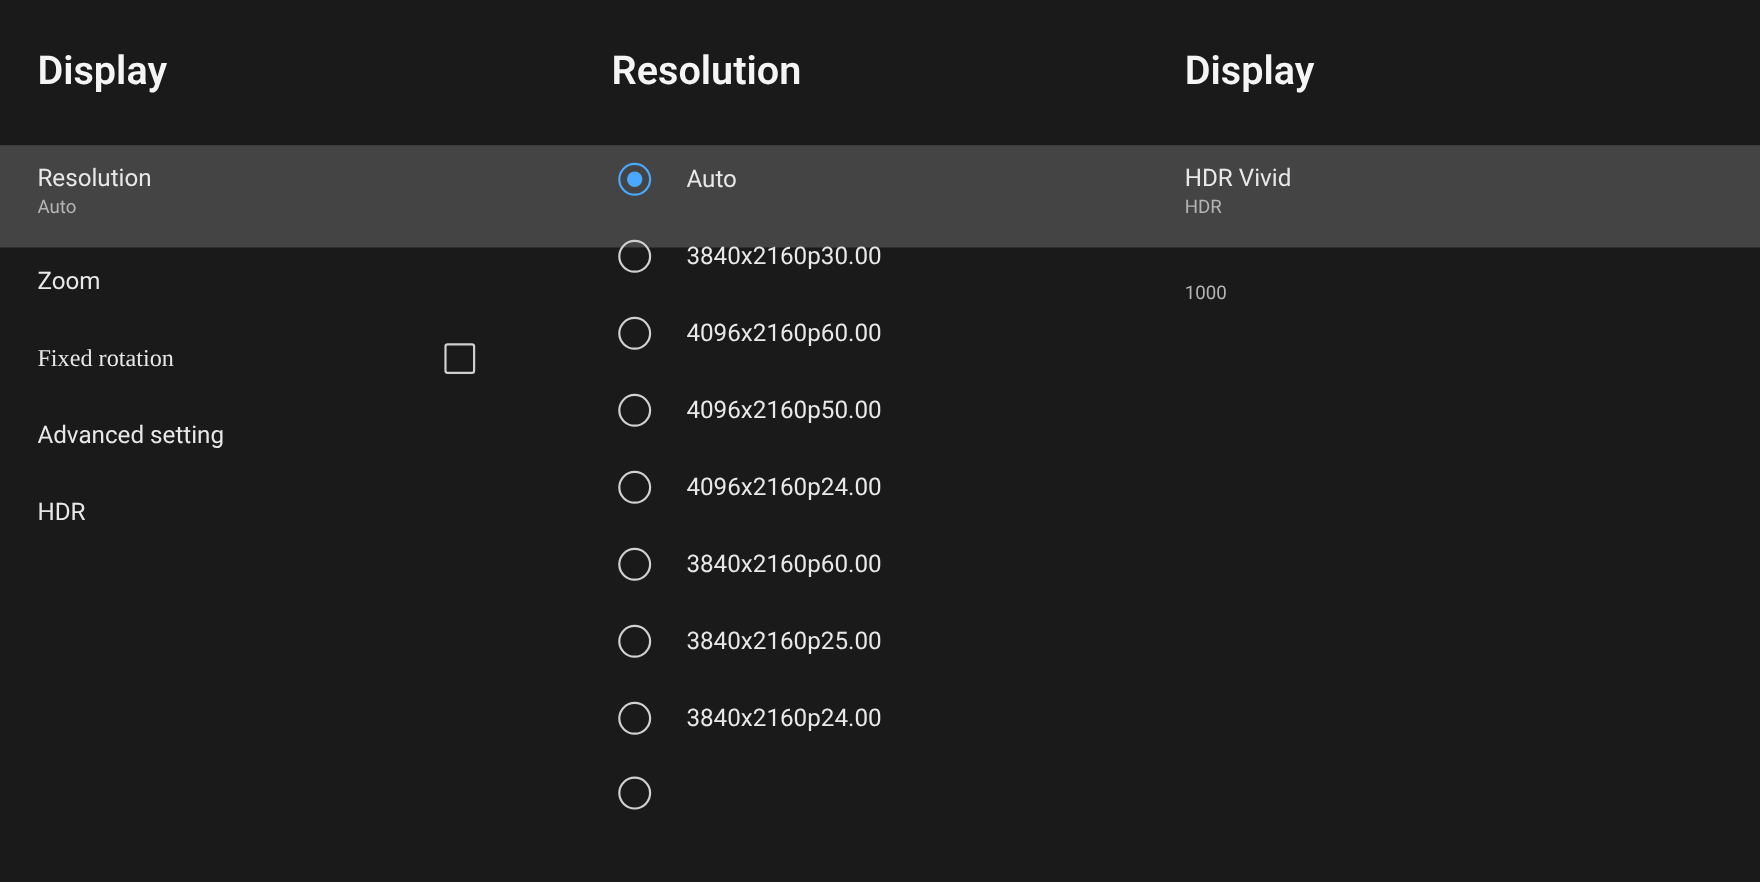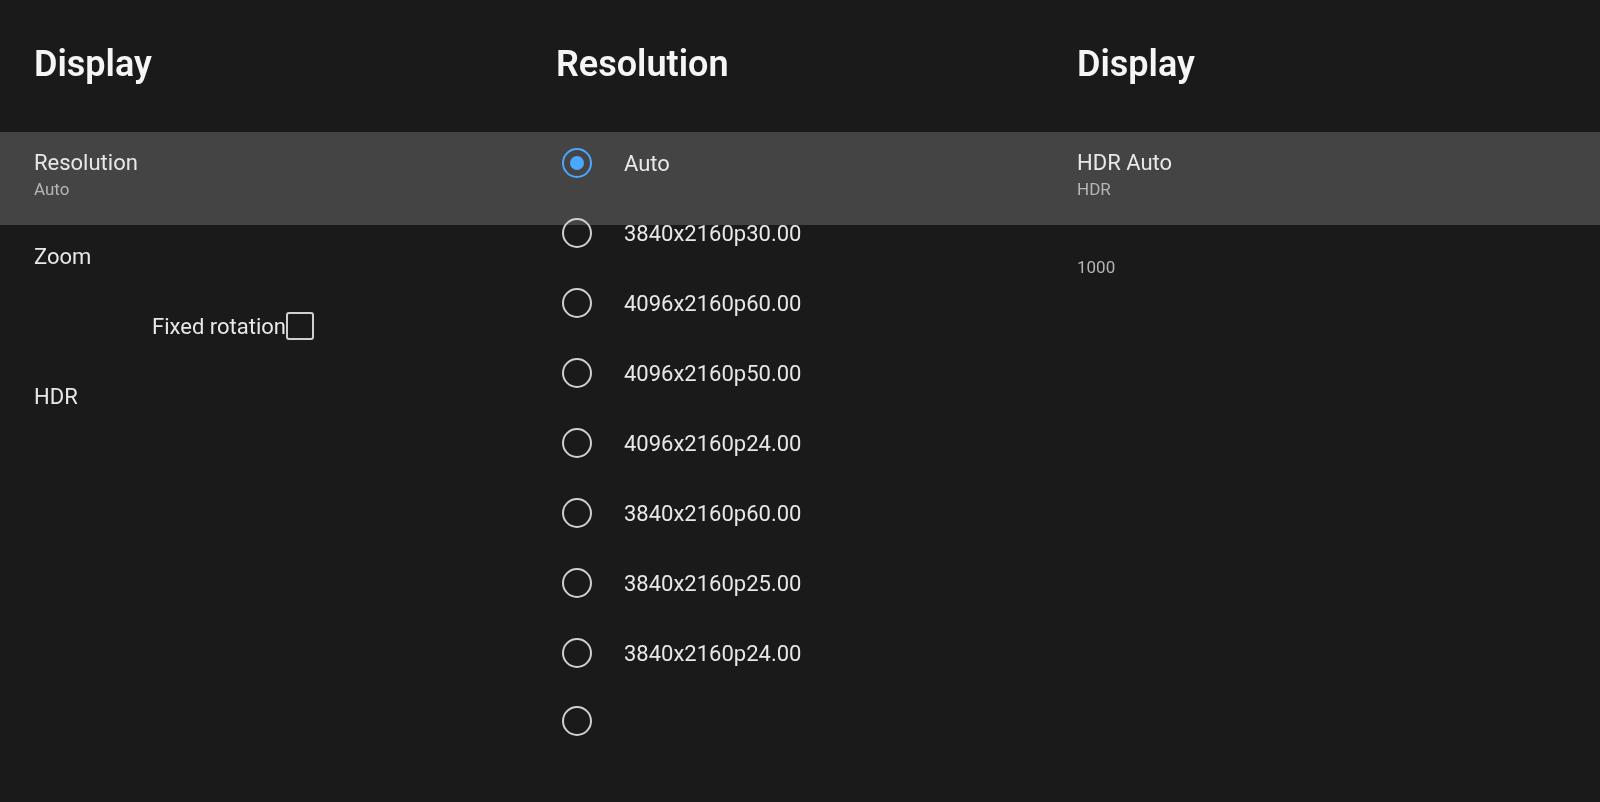--- a/index.html
+++ b/index.html
@@ -77,22 +77,23 @@
     font-weight: 400;
   }
   .item-sub {
     font-size: 17px;
     color: #b5b5b5;
     margin-top: 4px;
   }
   .item-row {
     display: flex;
     align-items: center;
-    justify-content: center;
+    justify-content: space-between;
     width: 100%;
+    font-family: Liberation Serif, serif;
   }
   .checkbox {
     width: 28px;
     height: 28px;
     border: 2.5px solid #d0d0d0;
     border-radius: 3px;
     margin-right: 56px;
   }
   .radio-item {
     height: 70px;
@@ -151,20 +152,23 @@
     <div class="list-item">
       <div class="item-label">Zoom</div>
     </div>
     <div class="list-item">
       <div class="item-row">
         <div class="item-label">Fixed rotation</div>
         <div class="checkbox"></div>
       </div>
     </div>
     <div class="list-item">
+      <div class="item-label">Advanced setting</div>
+    </div>
+    <div class="list-item">
       <div class="item-label">HDR</div>
     </div>
   </div>
 </div>
 
 <div class="panel panel-middle">
   <div class="panel-header">
     <div class="panel-title">Resolution</div>
   </div>
   <div class="middle-body">
@@ -205,20 +209,20 @@
     </div>
   </div>
 </div>
 
 <div class="panel panel-right">
   <div class="panel-header">
     <div class="panel-title">Display</div>
   </div>
   <div class="item-list">
     <div class="list-item tall">
-      <div class="item-label">HDR Auto</div>
+      <div class="item-label">HDR Vivid</div>
       <div class="item-sub">HDR</div>
     </div>
     <div class="list-item tall" style="height:88px;">
       <div class="item-sub">1000</div>
     </div>
   </div>
 </div>
 
 </body></html>

